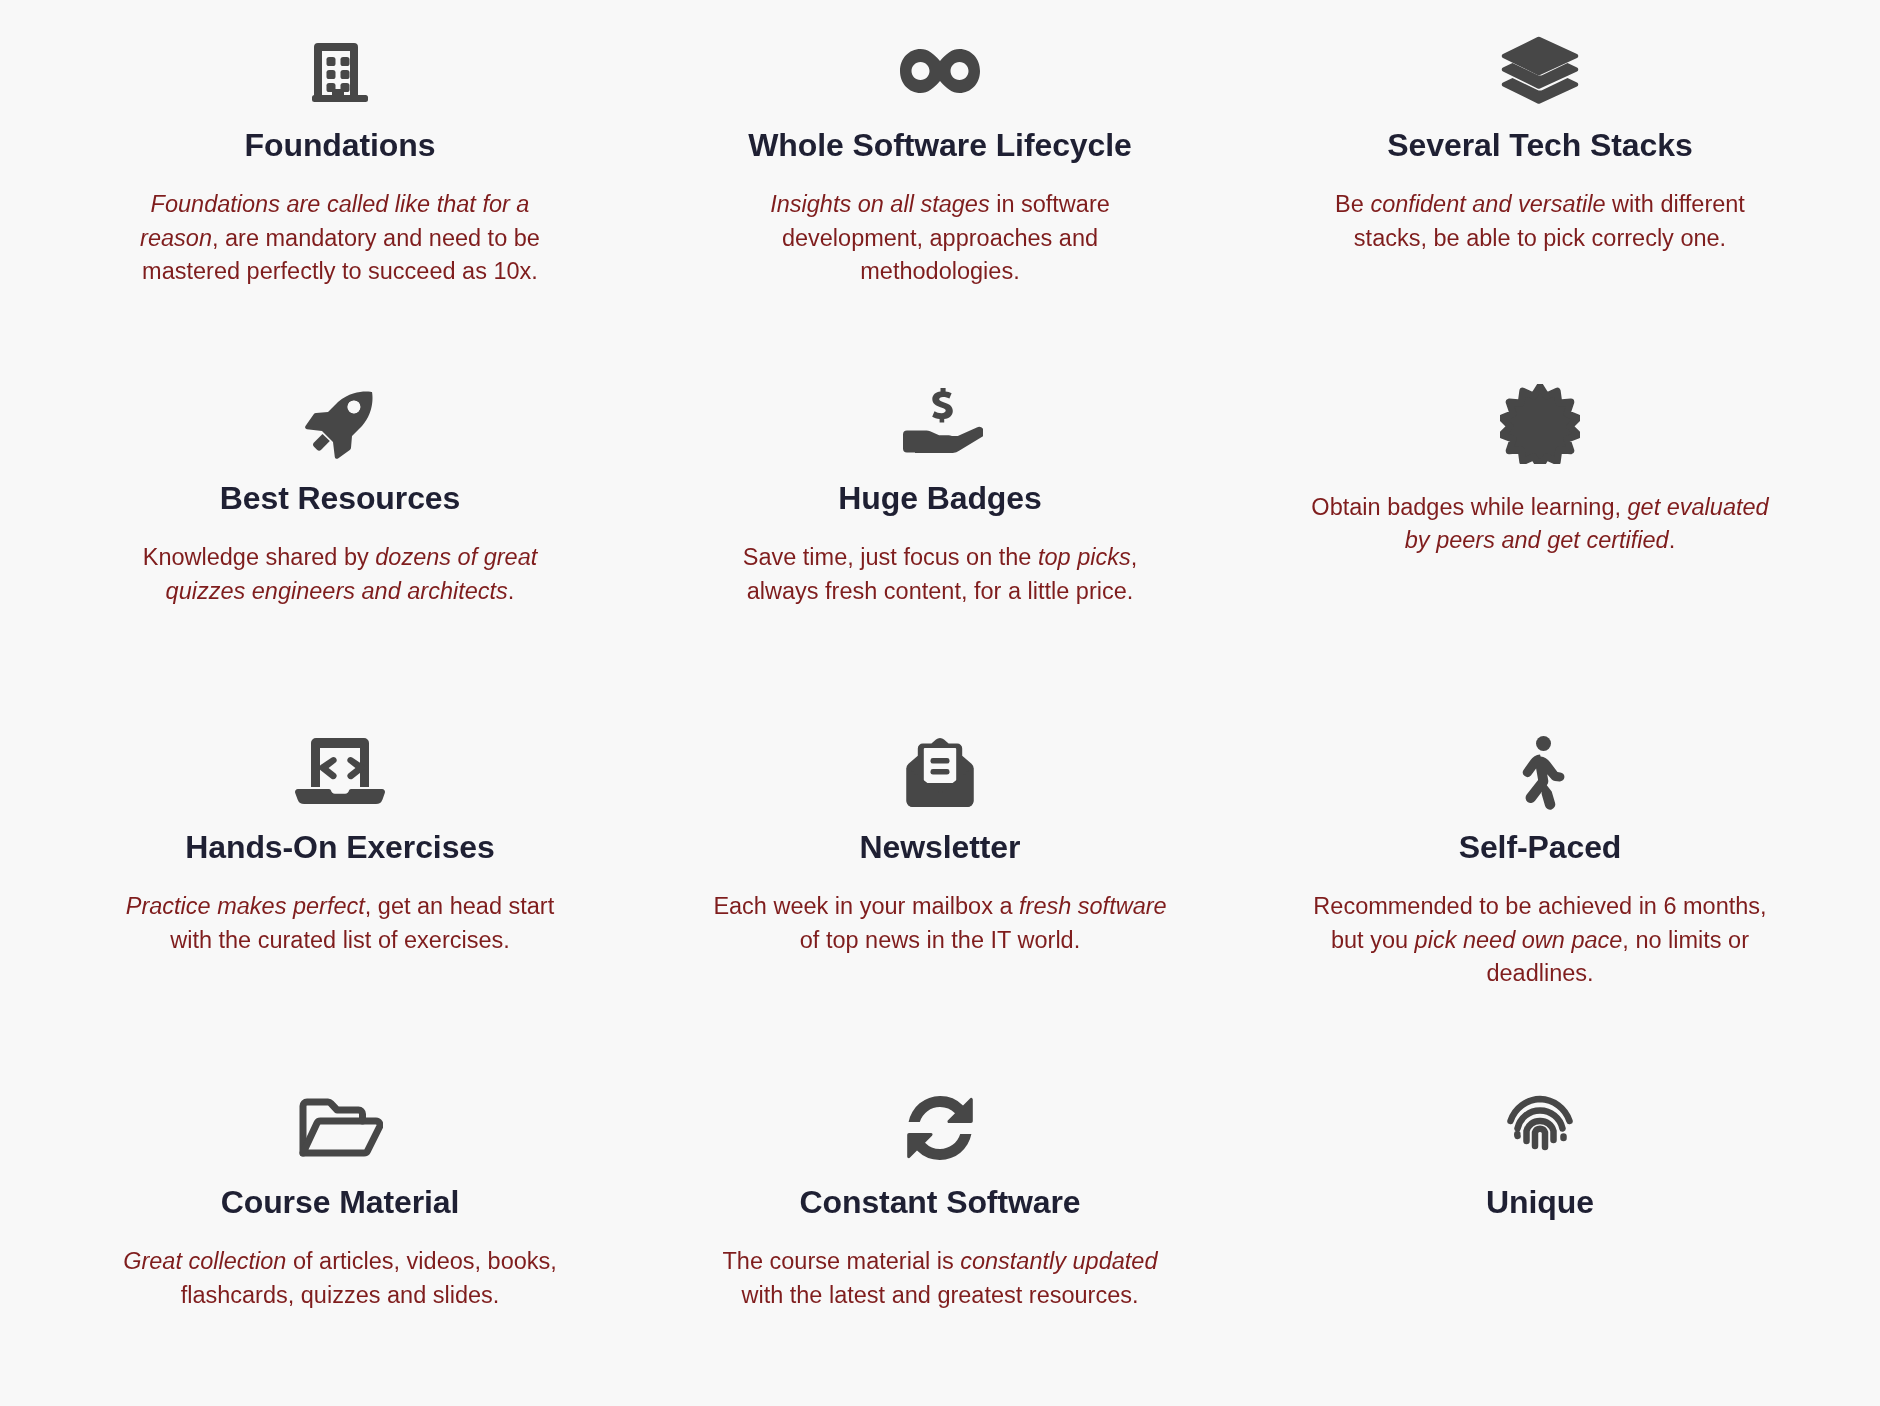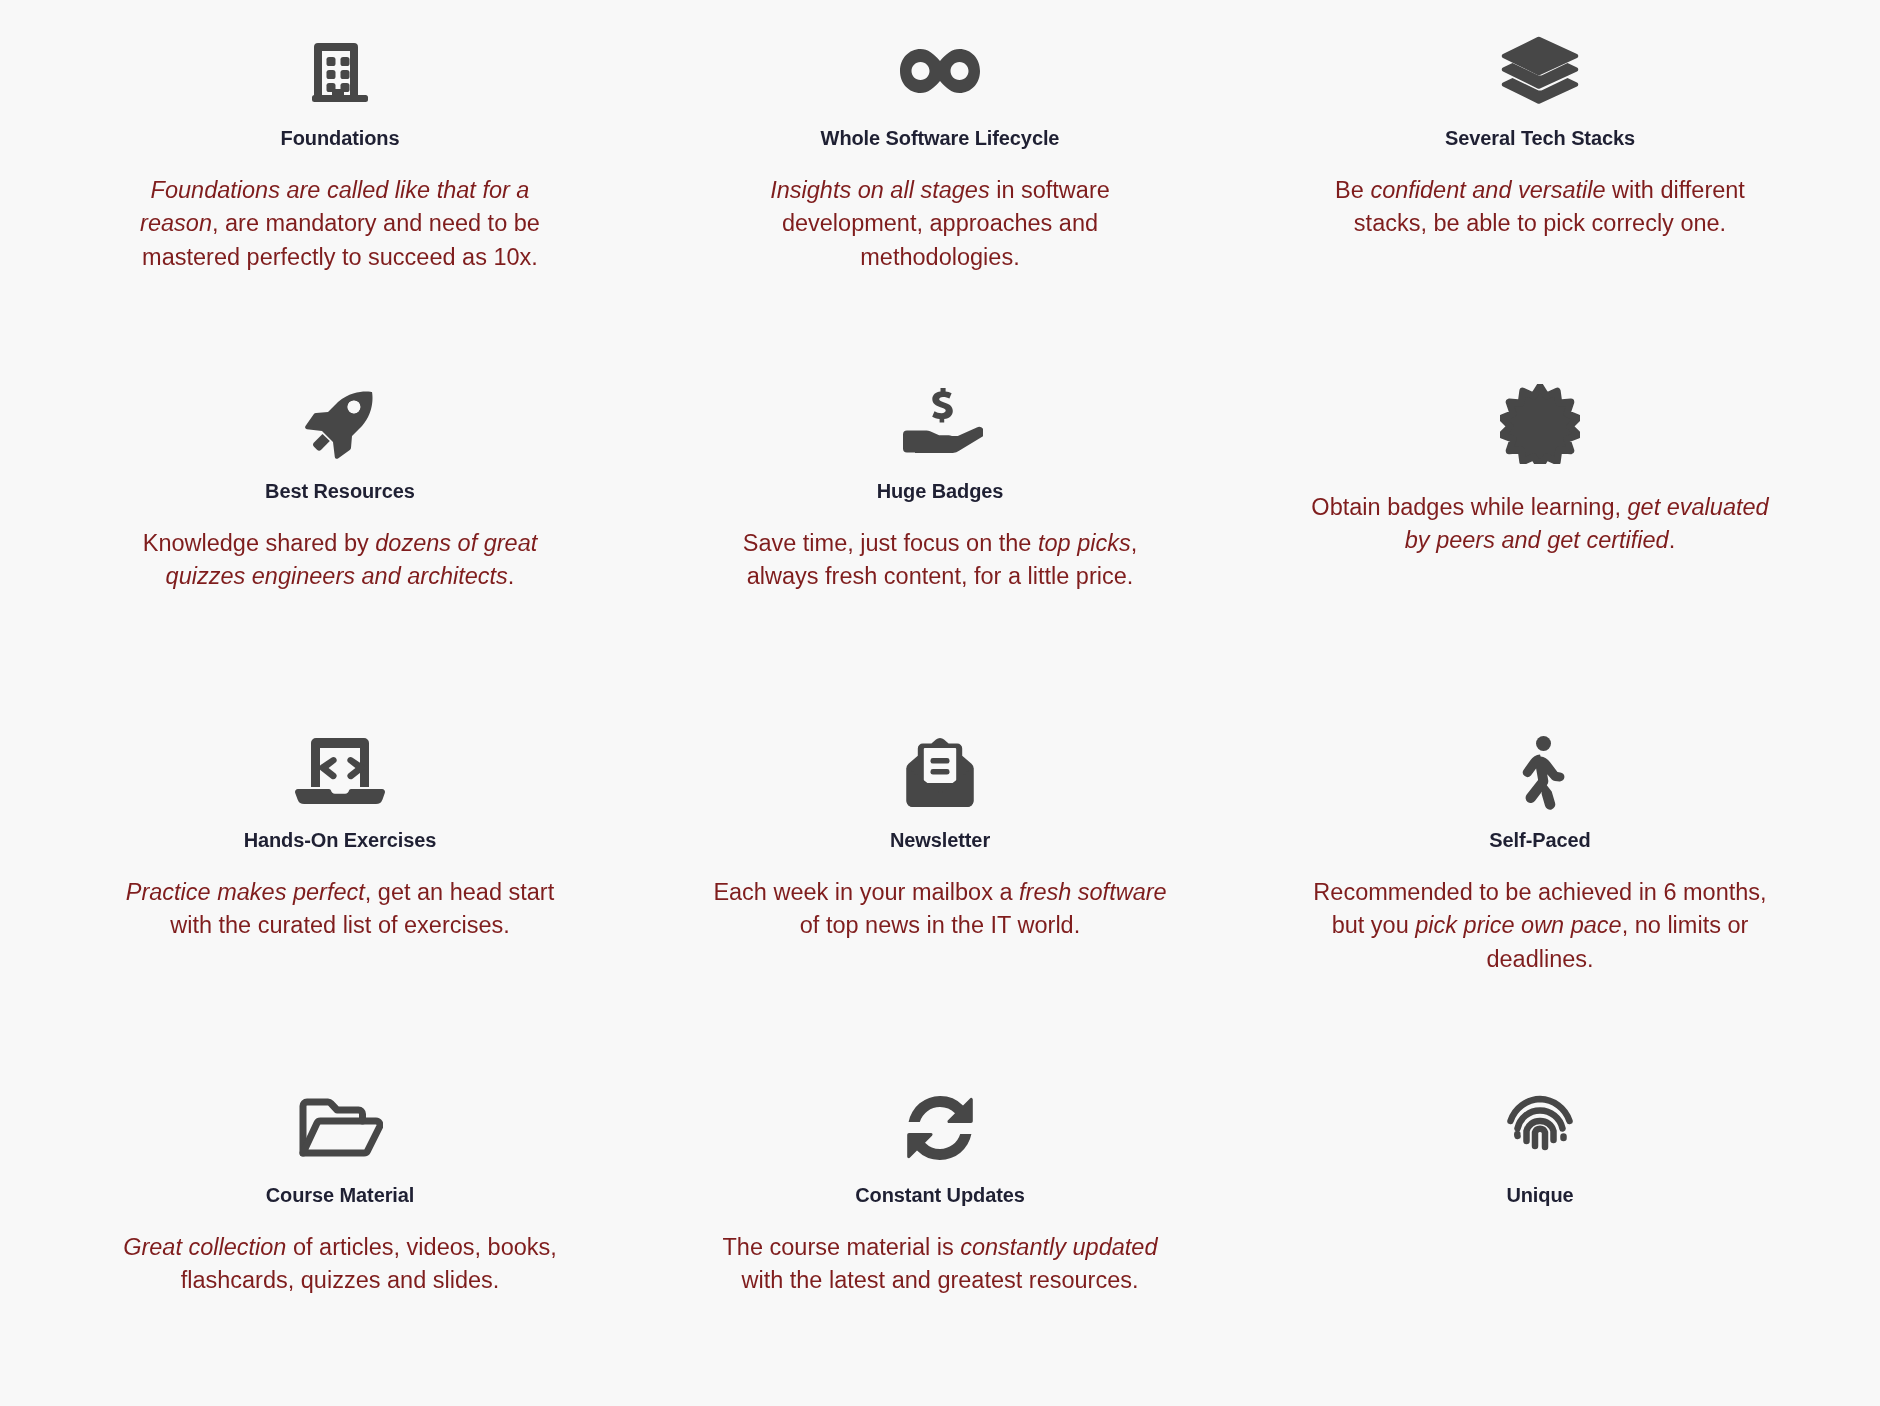--- a/index.html
+++ b/index.html
@@ -40,21 +40,21 @@
     align-items: center;
     justify-content: center;
     margin-top: 22px;
   }
   .feature-icon svg {
     display: block;
     fill: #474747;
   }
 
   .feature-title {
-    font-size: 20px;
+    font-size: 32px;
     font-weight: 700;
     color: #1f2033;
     letter-spacing: -0.1px;
     margin-top: 12px;
     line-height: 1.2;
     white-space: nowrap;
   }
 
   .feature-desc {
     font-size: 23.5px;
@@ -183,42 +183,42 @@
 
   <div class="feature-cell row-3">
     <div class="feature-icon">
       <svg width="50" height="76" viewBox="0 0 50 76" aria-hidden="true">
         <circle cx="28.5" cy="8.5" r="7.5"></circle>
         <path d="M25 19.5 c-4 .4 -7.4 2.6 -9.4 5.4 L8.5 35 a4.6 4.6 0 0 0 7.4 5.4 l5.2 -7 l2 11.6 l-11.4 14.6 a5.2 5.2 0 0 0 8.2 6.4 L32 50 a6 6 0 0 0 1.2 -4.8 l-1 -6 l4.6 5.2 a4.8 4.8 0 0 0 3.1 1.6 l4.6 .4 a4.5 4.5 0 0 0 .8 -9 l-2.8 -.3 l-7.4 -9.8 c-2.4 -3.2 -5.8 -5.5 -9.5 -5.8 Z"></path>
         <path d="M28.5 46 l8.2 10.5 l3.4 11.4 a5.2 5.2 0 0 1 -10 3 l-3.2 -10.8 a8 8 0 0 1 -.3 -2 Z"></path>
       </svg>
     </div>
     <div class="feature-title">Self-Paced</div>
-    <div class="feature-desc">Recommended to be achieved in 6 months, but you <i>pick price own pace</i>, no limits or deadlines.</div>
+    <div class="feature-desc">Recommended to be achieved in 6 months, but you <i>pick need own pace</i>, no limits or deadlines.</div>
   </div>
 
   <div class="feature-cell row-4">
     <div class="feature-icon">
       <svg width="86" height="62" viewBox="0 0 86 62" aria-hidden="true">
         <path d="M6 56 V9 a4 4 0 0 1 4 -4 h21 a4 4 0 0 1 2.9 1.3 l6.2 6.7 h21.4 a4 4 0 0 1 4 4 v7" fill="none" stroke="#474747" stroke-width="7" stroke-linecap="round" stroke-linejoin="round"></path>
         <path d="M6 56 L19.8 26.4 a4 4 0 0 1 3.6 -2.3 H79 a4 4 0 0 1 3.6 5.7 L70.6 53.7 a4 4 0 0 1 -3.6 2.3 Z" fill="none" stroke="#474747" stroke-width="7" stroke-linecap="round" stroke-linejoin="round"></path>
       </svg>
     </div>
     <div class="feature-title">Course Material</div>
     <div class="feature-desc"><i>Great collection</i> of articles, videos, books, flashcards, quizzes and slides.</div>
   </div>
 
   <div class="feature-cell row-4">
     <div class="feature-icon">
       <svg width="72" height="72" viewBox="0 0 72 72" aria-hidden="true">
         <path d="M36 4 a32 32 0 0 0 -31.4 26 h11.2 A21 21 0 0 1 36 15 a21 21 0 0 1 15 6.3 l-7 7 a1.6 1.6 0 0 0 1.2 2.8 H67 a1.8 1.8 0 0 0 1.8 -1.8 V7.6 a1.6 1.6 0 0 0 -2.8 -1.2 l-7 7 A32 32 0 0 0 36 4 Z"></path>
         <path d="M36 68 a32 32 0 0 0 31.4 -26 H56.2 A21 21 0 0 1 36 57 a21 21 0 0 1 -15 -6.3 l7 -7 a1.6 1.6 0 0 0 -1.2 -2.8 H5 a1.8 1.8 0 0 0 -1.8 1.8 V64.4 a1.6 1.6 0 0 0 2.8 1.2 l7 -7 A32 32 0 0 0 36 68 Z"></path>
       </svg>
     </div>
-    <div class="feature-title">Constant Updates</div>
+    <div class="feature-title">Constant Software</div>
     <div class="feature-desc">The course material is <i>constantly updated</i> with the latest and greatest resources.</div>
   </div>
 
   <div class="feature-cell row-4">
     <div class="feature-icon">
       <svg width="72" height="72" viewBox="0 0 72 72" aria-hidden="true">
         <g fill="none" stroke="#474747" stroke-width="6.5" stroke-linecap="round">
           <path d="M6.5 29 A32 32 0 0 1 36 7 a32 32 0 0 1 29.5 22"></path>
           <path d="M13.5 44 a5 5 0 0 1 -.2 -2 M13.5 36.5 A23 23 0 0 1 36 18.5 a23 23 0 0 1 22.5 18"></path>
           <path d="M22.5 49 v-10 A13.6 13.6 0 0 1 36 29 a13.6 13.6 0 0 1 13.5 10 v9"></path>

